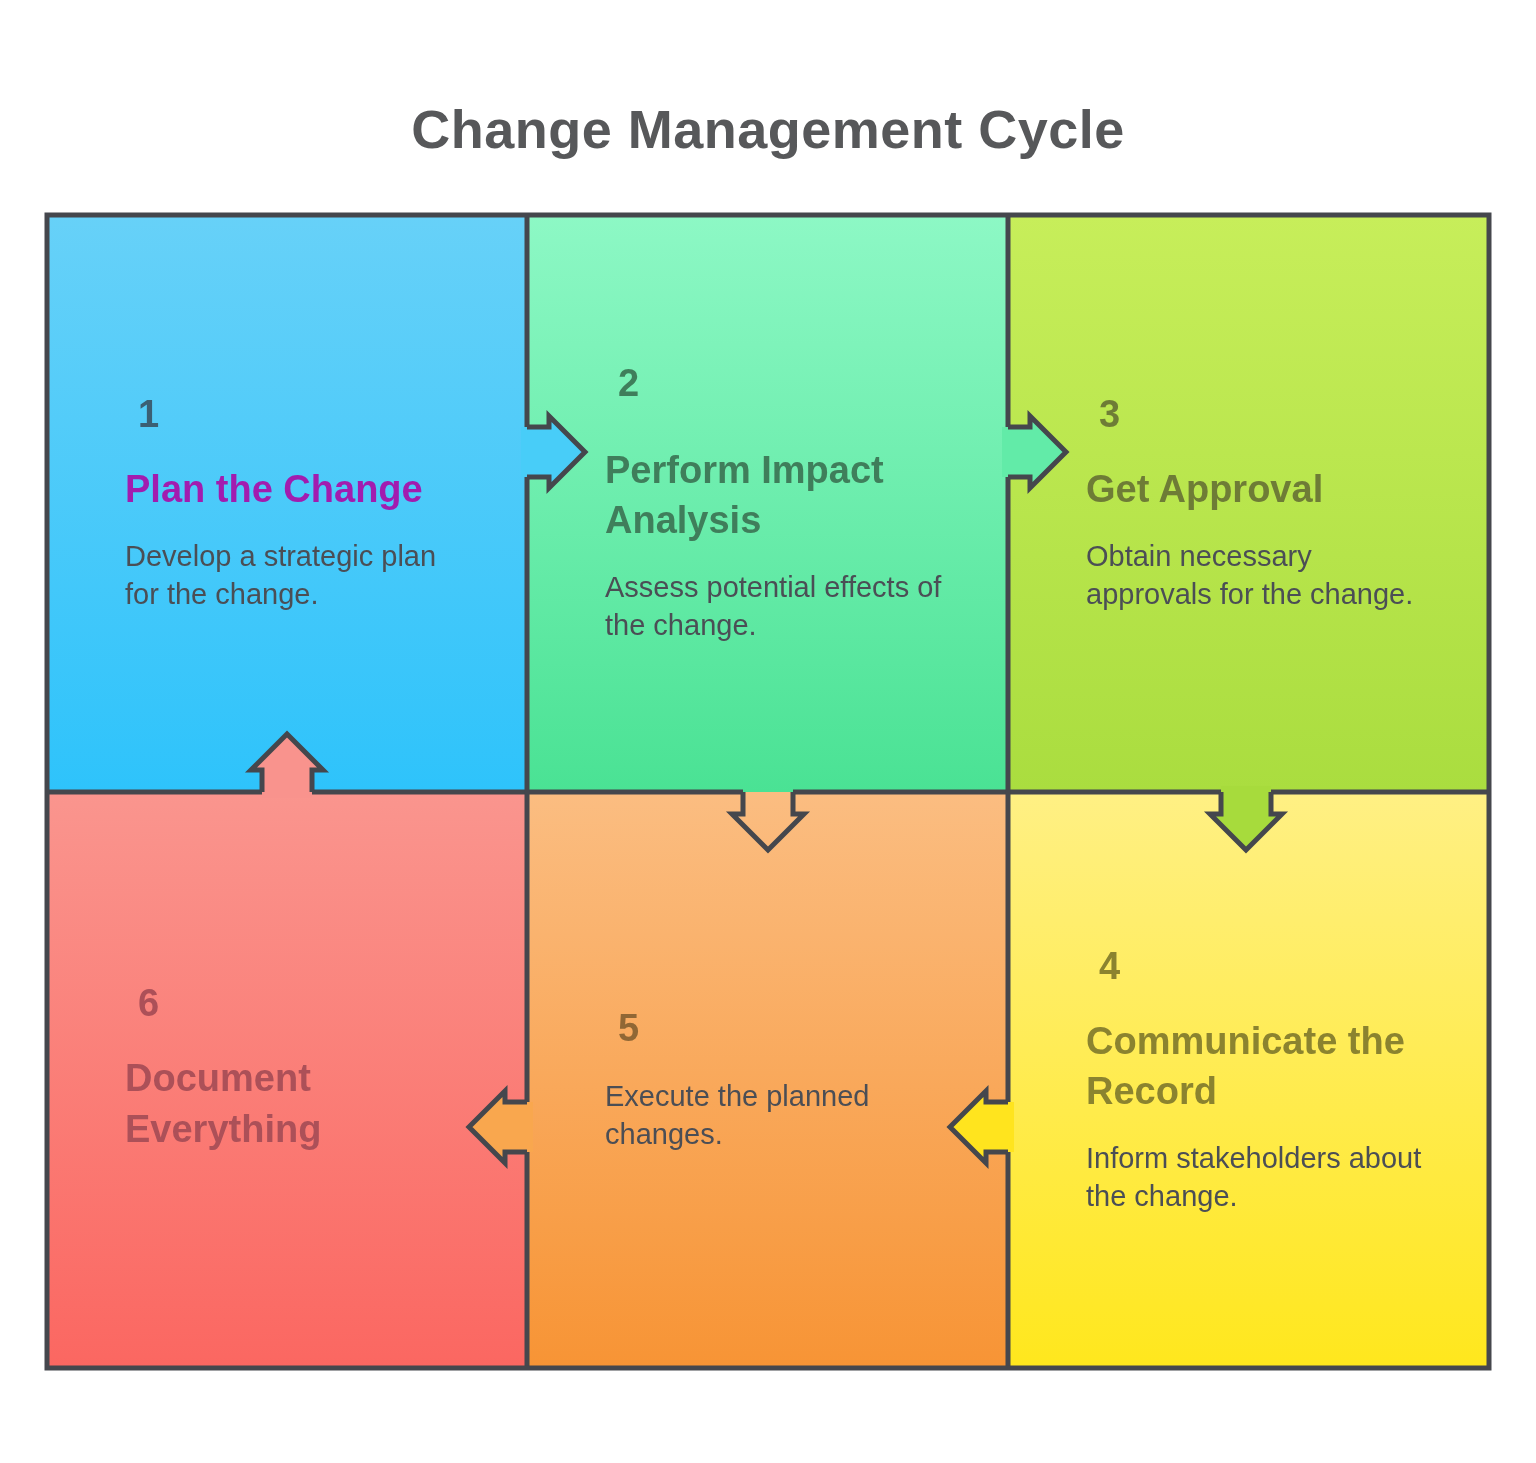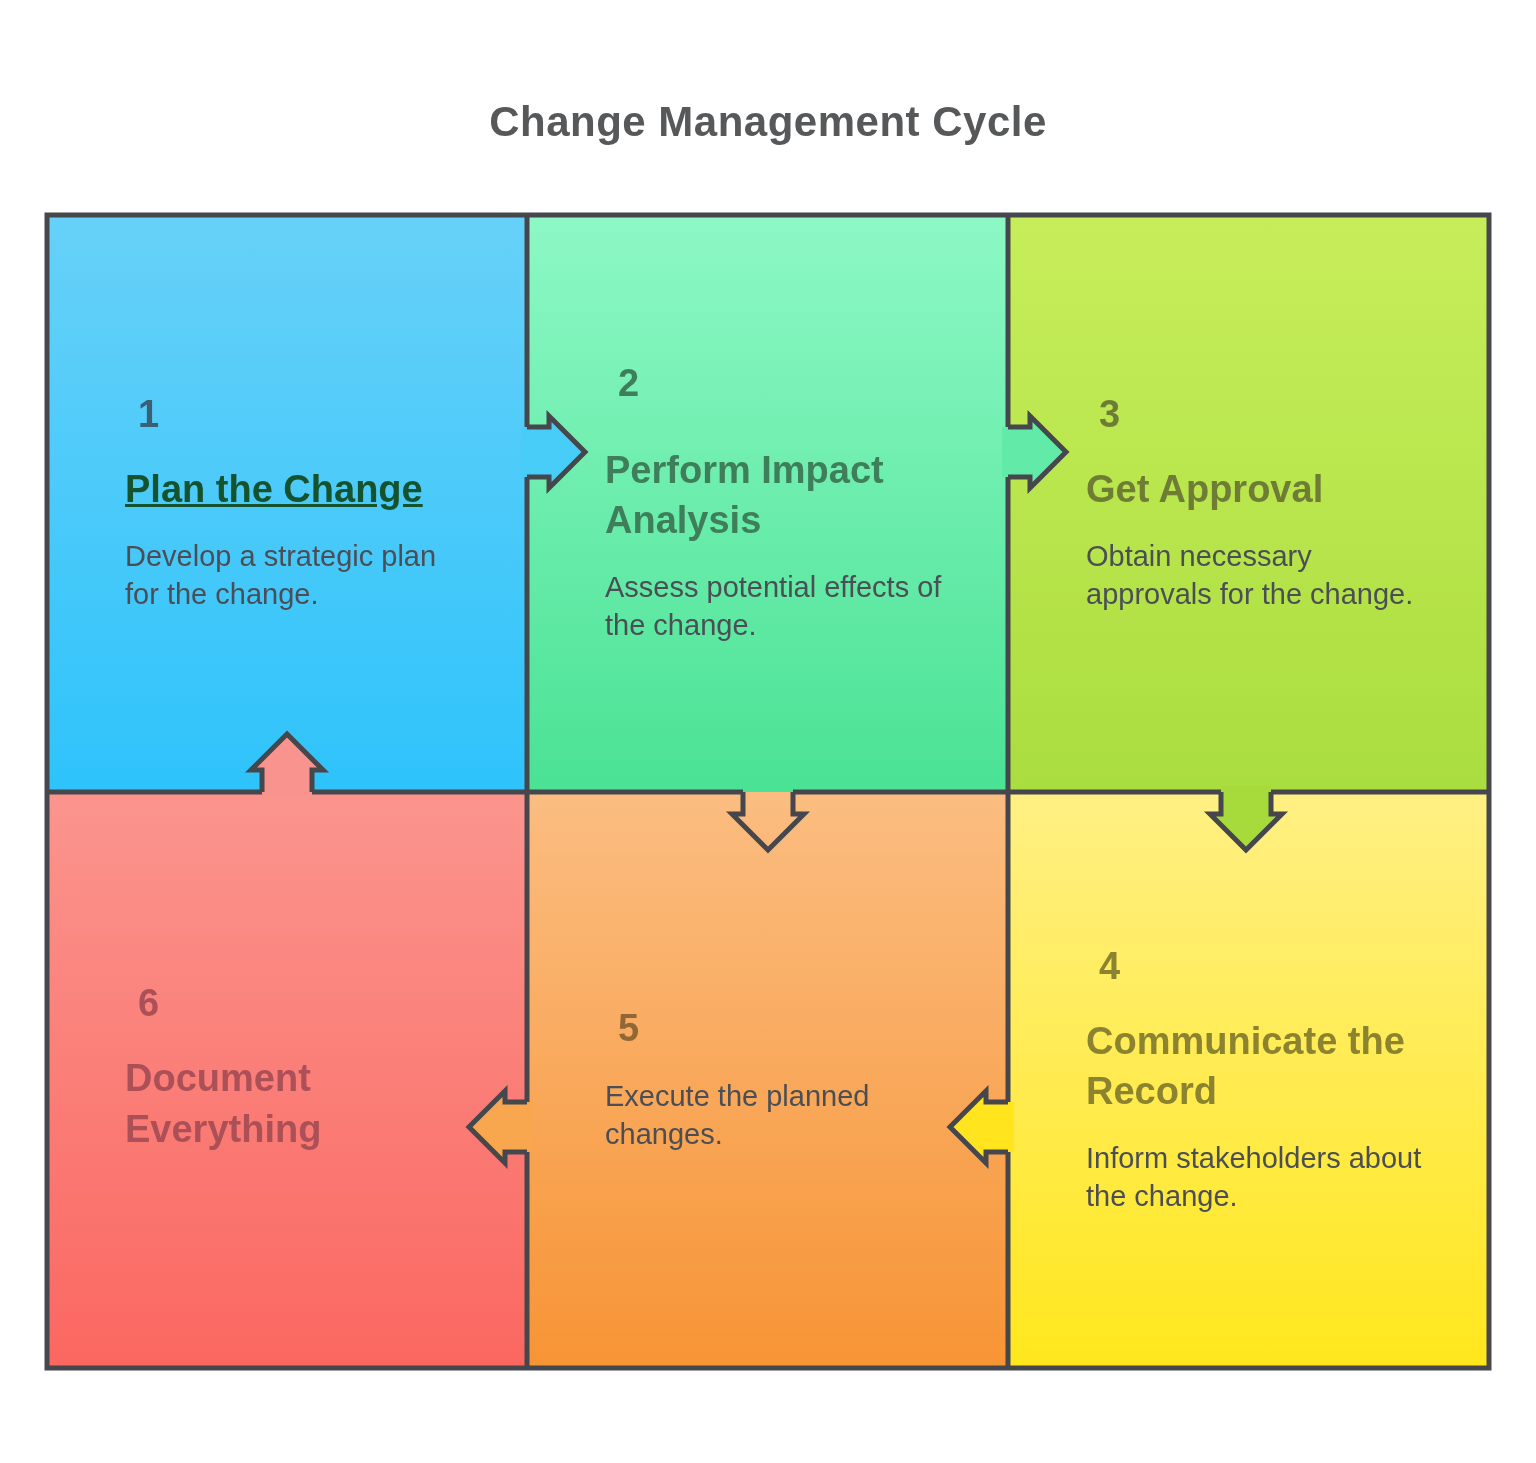--- a/index.html
+++ b/index.html
@@ -7,21 +7,21 @@
     position:relative;
     width:1536px;height:1463px;
     background:#ffffff;
     font-family:"Liberation Sans", sans-serif;
     overflow:hidden;
   }
   .main-title{
     position:absolute;
     top:98px;left:0;width:100%;
     text-align:center;
-    font-size:42px;font-weight:bold;
+    font-size:54px;font-weight:bold;
     letter-spacing:0.5px;
     color:var(--title-color,#57585a);
   }
   svg{position:absolute;left:0;top:0;}
   .outline{fill:none;stroke:var(--border,#45474d);stroke-width:5;stroke-linejoin:miter;stroke-linecap:butt;}
   .block-text{
     position:absolute;
     display:flex;flex-direction:column;justify-content:center;
     width:352px;
   }
@@ -105,21 +105,21 @@
     <path class="outline" d="M1008,1102 H986 V1091 L950,1127 L986,1163 V1152 H1008"></path>
     <path class="outline" d="M527,1102 H505 V1091 L469,1127 L505,1163 V1152 H527"></path>
     <path class="outline" d="M262,792 V770 H251 L287,734 L323,770 H312 V792"></path>
     <path class="outline" d="M743,792 V814 H732 L768,850 L804,814 H793 V792"></path>
 
     <rect class="outline" x="47" y="215" width="1442" height="1153"></rect>
   </svg>
 
   <div class="block-text row-top col-1" id="block-text-1">
     <div class="num" style="color: rgb(59, 95, 116);">1</div>
-    <div class="ttl" style="color: #14532d; text-decoration: underline;">Plan the Change</div>
+    <div class="ttl" style="color: #a21caf;">Plan the Change</div>
     <div class="dsc">Develop a strategic plan for the change.</div>
   </div>
 
   <div class="block-text row-top col-2" id="block-text-2">
     <div class="num" style="color: rgb(63, 126, 91);">2</div>
     <div class="ttl" style="color: rgb(63, 126, 91); margin-top: 12px;">Perform Impact Analysis</div>
     <div class="dsc">Assess potential effects of the change.</div>
   </div>
 
   <div class="block-text row-top col-3" id="block-text-3">

